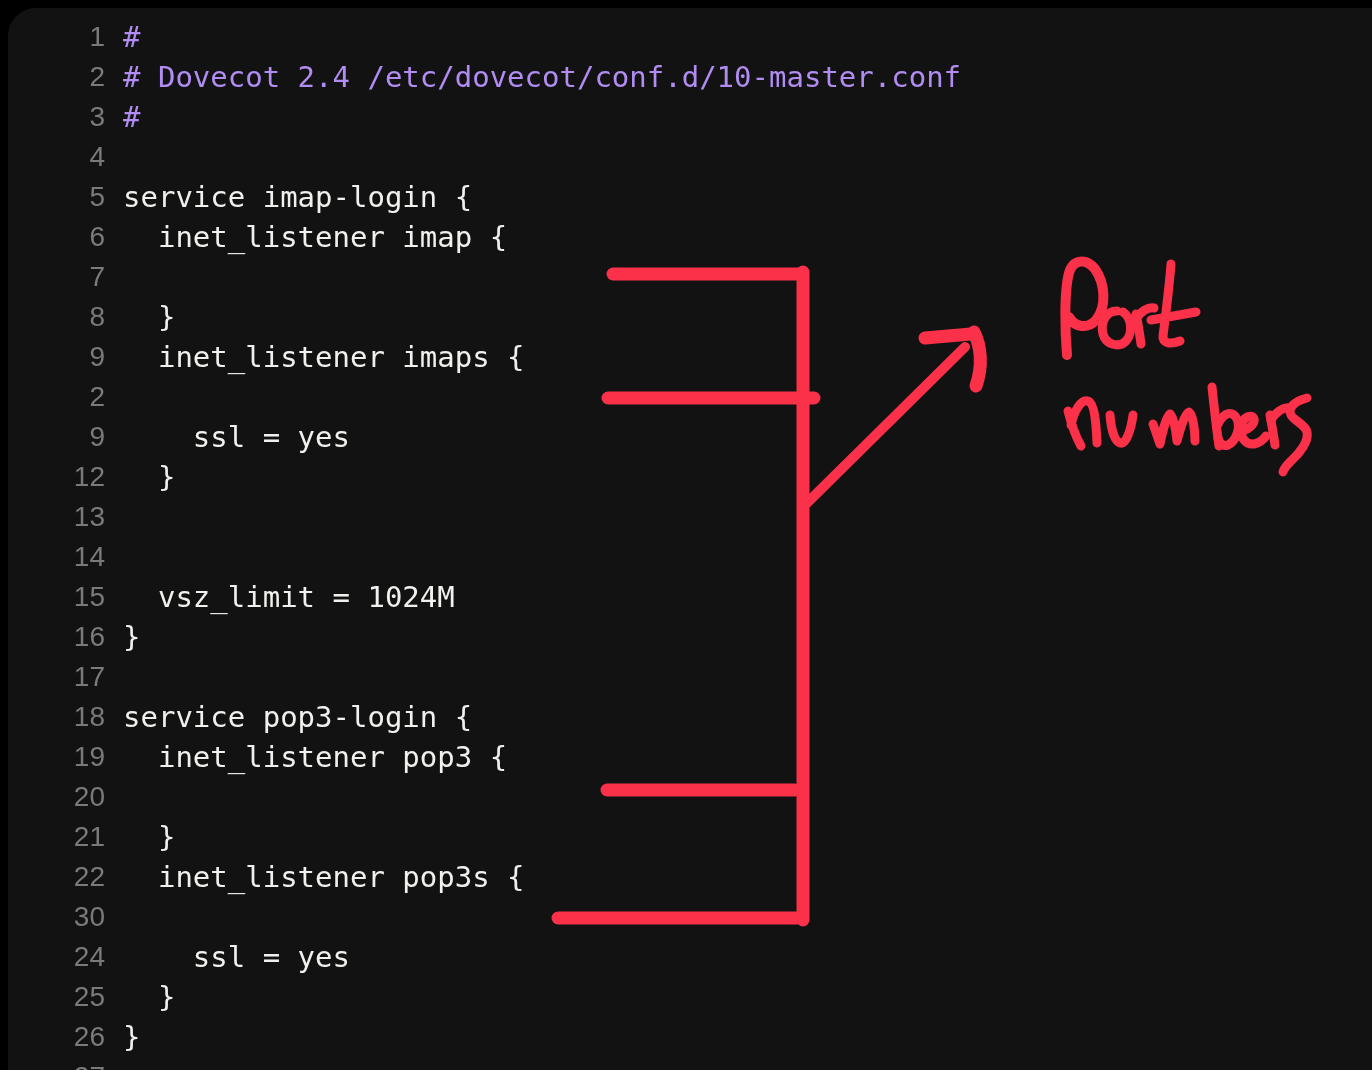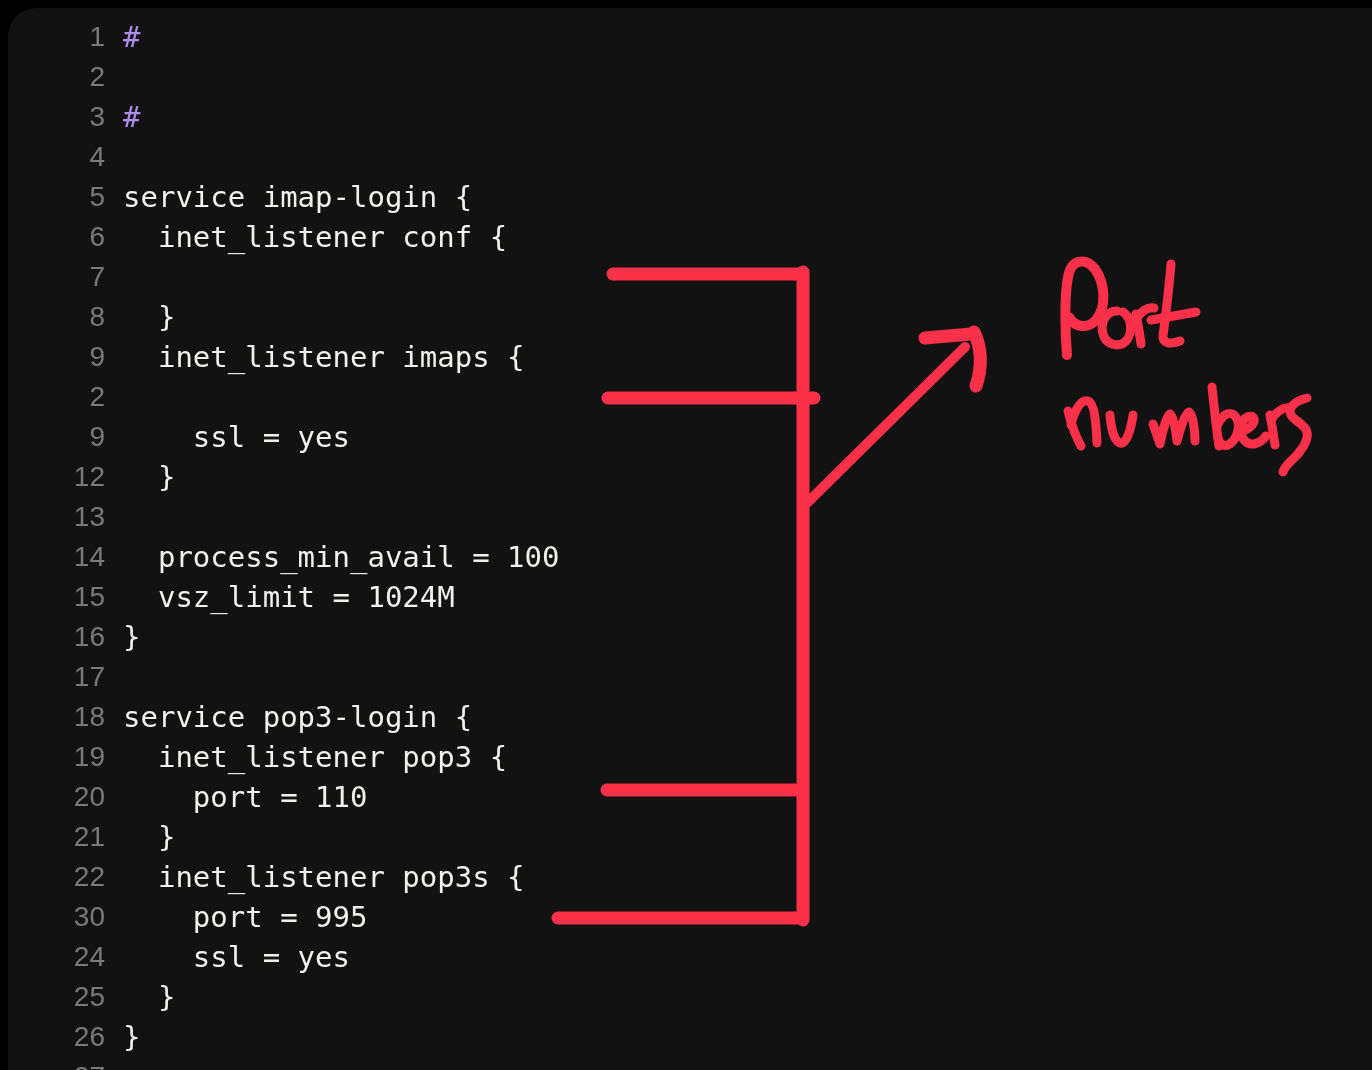--- a/index.html
+++ b/index.html
@@ -64,36 +64,37 @@
 <body style="background: rgb(0, 0, 0);">
 
 <div class="panel">
   <div class="code-area">
       <div class="row">
         <span class="ln">1</span>
         <span class="tx comment">#</span>
       </div>
       <div class="row">
         <span class="ln">2</span>
+        <span class="tx comment"># Dovecot 2.4 /etc/dovecot/conf.d/10-master.conf</span>
       </div>
       <div class="row">
         <span class="ln">3</span>
         <span class="tx comment">#</span>
       </div>
       <div class="row">
         <span class="ln">4</span>
         <span class="tx code"></span>
       </div>
       <div class="row">
         <span class="ln">5</span>
         <span class="tx code">service imap-login {</span>
       </div>
       <div class="row">
         <span class="ln">6</span>
-        <span class="tx code">  inet_listener conf {</span>
+        <span class="tx code">  inet_listener imap {</span>
       </div>
       <div class="row">
         <span class="ln">7</span>
       </div>
       <div class="row">
         <span class="ln">8</span>
         <span class="tx code">  }</span>
       </div>
       <div class="row">
         <span class="ln">9</span>
@@ -109,21 +110,20 @@
       <div class="row">
         <span class="ln">12</span>
         <span class="tx code">  }</span>
       </div>
       <div class="row">
         <span class="ln">13</span>
         <span class="tx code"></span>
       </div>
       <div class="row">
         <span class="ln">14</span>
-        <span class="tx code">  process_min_avail = 100</span>
       </div>
       <div class="row">
         <span class="ln">15</span>
         <span class="tx code">  vsz_limit = 1024M</span>
       </div>
       <div class="row">
         <span class="ln">16</span>
         <span class="tx code">}</span>
       </div>
       <div class="row">
@@ -133,33 +133,31 @@
       <div class="row">
         <span class="ln">18</span>
         <span class="tx code">service pop3-login {</span>
       </div>
       <div class="row">
         <span class="ln">19</span>
         <span class="tx code">  inet_listener pop3 {</span>
       </div>
       <div class="row">
         <span class="ln">20</span>
-        <span class="tx code">    port = 110</span>
       </div>
       <div class="row">
         <span class="ln">21</span>
         <span class="tx code">  }</span>
       </div>
       <div class="row">
         <span class="ln">22</span>
         <span class="tx code">  inet_listener pop3s {</span>
       </div>
       <div class="row">
         <span class="ln">30</span>
-        <span class="tx code">    port = 995</span>
       </div>
       <div class="row">
         <span class="ln">24</span>
         <span class="tx code">    ssl = yes</span>
       </div>
       <div class="row">
         <span class="ln">25</span>
         <span class="tx code">  }</span>
       </div>
       <div class="row">

